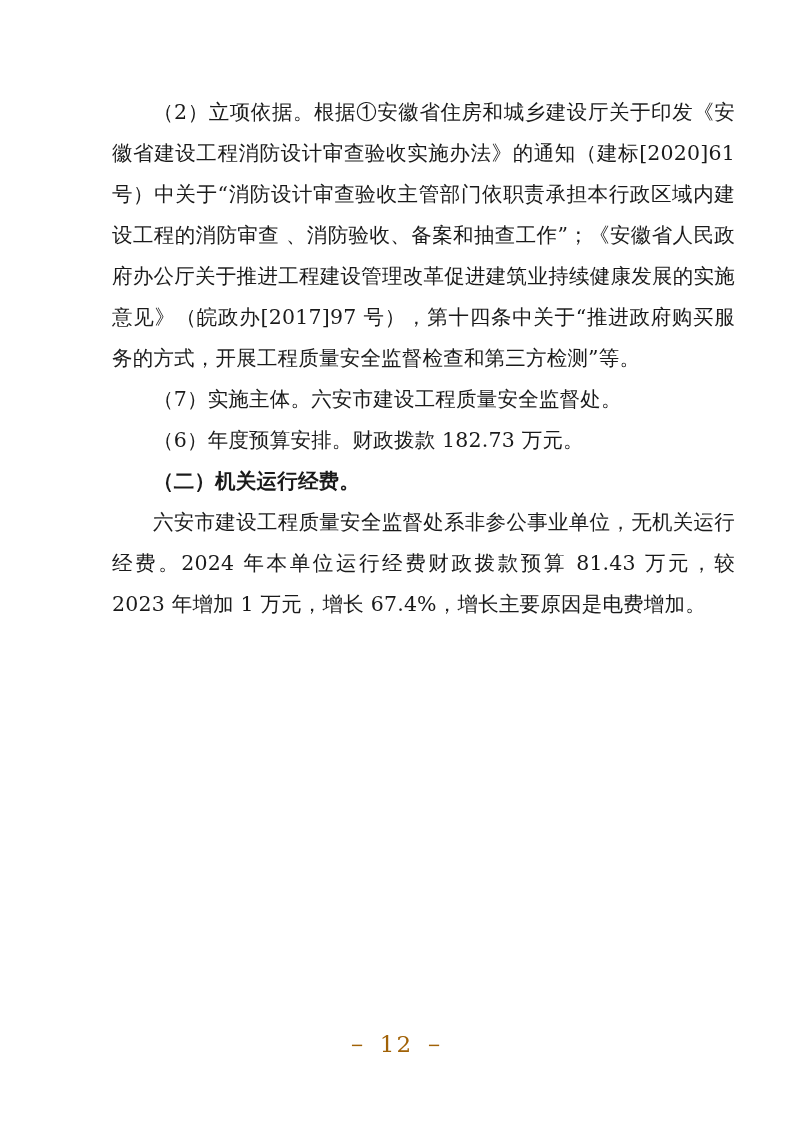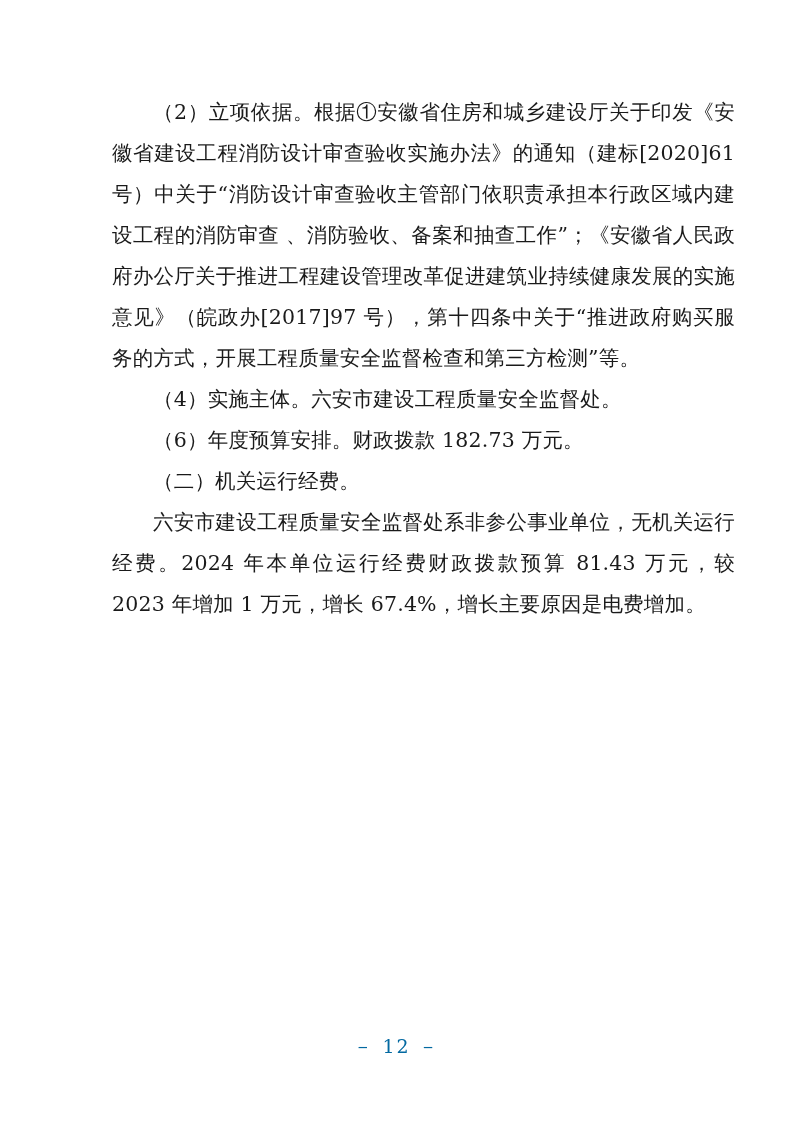--- a/index.html
+++ b/index.html
@@ -28,39 +28,39 @@
     text-justify: inter-ideograph;
     letter-spacing: 0.2px;
   }
   .para {
     margin: 0;
     text-indent: 2em;
   }
   .para-bold {
     margin: 0;
     text-indent: 2em;
-    font-weight: normal;
+    font-weight: bold;
   }
   .page-number {
     position: absolute;
     left: 0;
     right: 0;
     bottom: 62px;
     text-align: center;
-    font-size: 19px;
+    font-size: 23px;
     font-family: "DejaVu Serif", "Liberation Serif", serif;
     letter-spacing: 2px;
-    color: #0369a1;
+    color: #a16207;
   }
 </style>
 </head>
 <body>
 
 <div class="page">
   <div class="body-text">
     <p class="para">（2）立项依据。根据①安徽省住房和城乡建设厅关于印发《安徽省建设工程消防设计审查验收实施办法》的通知（建标[2020]61 号）中关于“消防设计审查验收主管部门依职责承担本行政区域内建设工程的消防审查 、消防验收、备案和抽查工作”；《安徽省人民政府办公厅关于推进工程建设管理改革促进建筑业持续健康发展的实施意见》（皖政办[2017]97 号），第十四条中关于“推进政府购买服务的方式，开展工程质量安全监督检查和第三方检测”等。</p>
-    <p class="para">（4）实施主体。六安市建设工程质量安全监督处。</p>
+    <p class="para">（7）实施主体。六安市建设工程质量安全监督处。</p>
     <p class="para">（6）年度预算安排。财政拨款 182.73 万元。</p>
     <p class="para-bold">（二）机关运行经费。</p>
     <p class="para">六安市建设工程质量安全监督处系非参公事业单位，无机关运行经费。2024 年本单位运行经费财政拨款预算 81.43 万元，较 2023 年增加 1 万元，增长 67.4%，增长主要原因是电费增加。</p>
   </div>
   <div class="page-number">－ 12 －</div>
 </div>
 
 </body></html>

